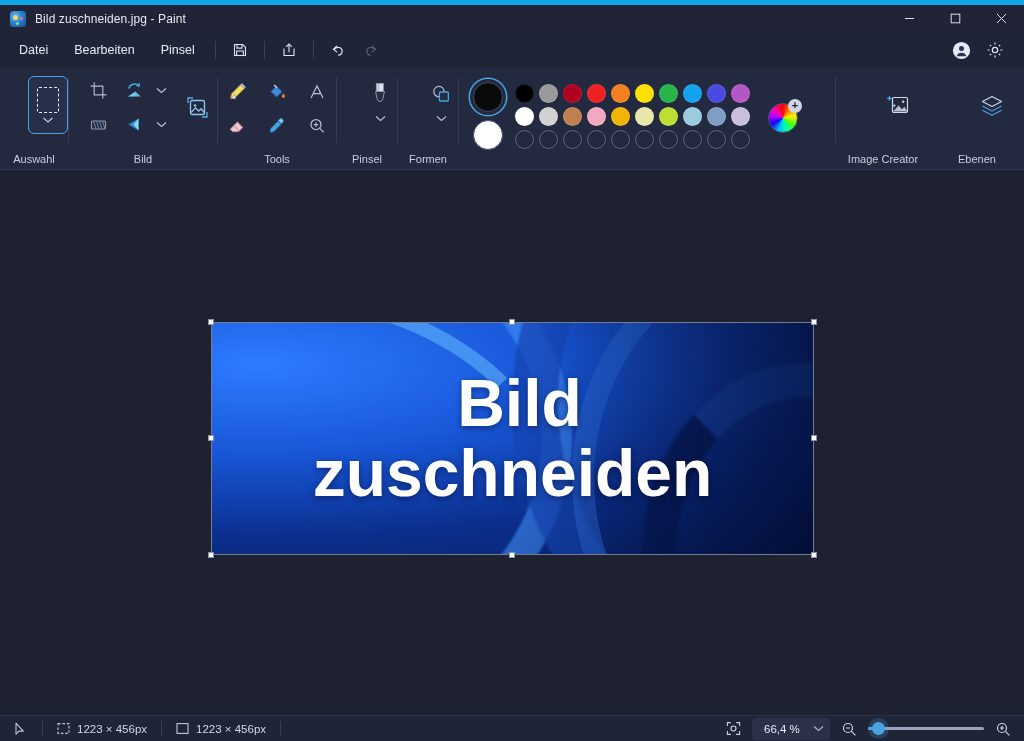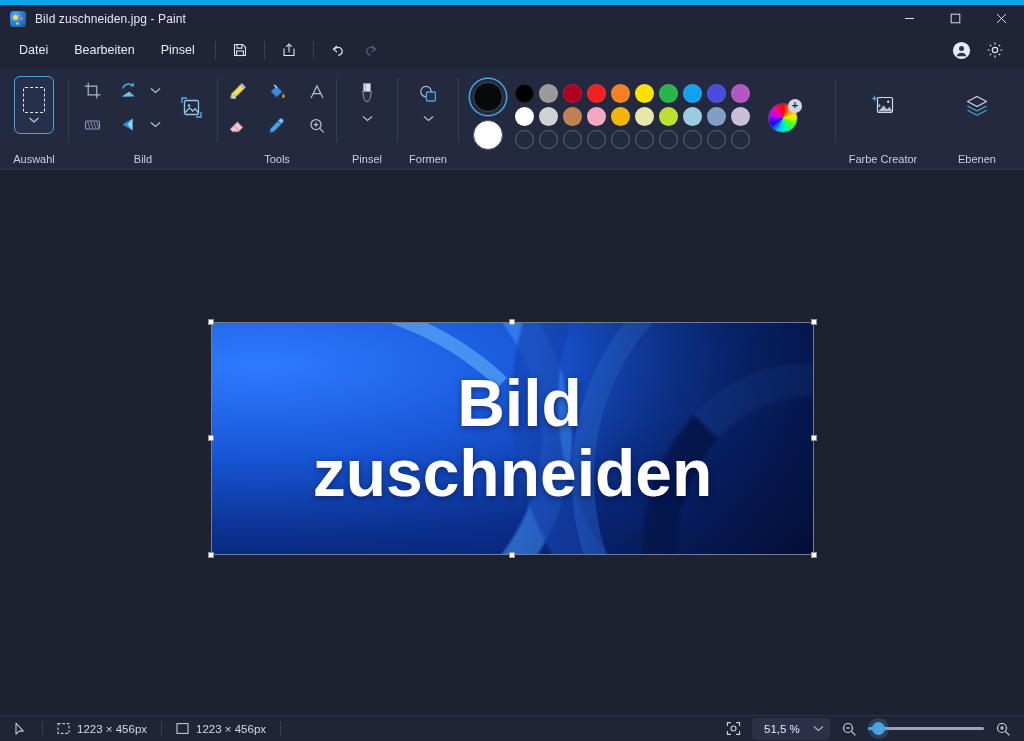--- a/index.html
+++ b/index.html
@@ -72,21 +72,21 @@
   
   #ribbon {
     height: 102px; width: 100%;
     background: #232a3f;
     display: flex; align-items: stretch;
     position: relative;
     border-bottom: 1px solid #2e3550;
   }
   .grp {
     display: flex; flex-direction: column;
-    align-items: center; justify-content: flex-start;
+    align-items: flex-end; justify-content: flex-start;
     position: relative; padding-top: 6px;
   }
   .grp-label {
     position: absolute; bottom: 4px; left: 0; right: 0;
     text-align: center; font-size: 11px; color: #c9cee0;
     white-space: nowrap;
   }
   .grp-sep { width: 1px; background: #343c59; margin: 10px 0 26px; align-self: stretch; }
 
   
@@ -562,21 +562,21 @@
   <div class="grp" id="grp-ic">
     <div class="big-btn">
       <svg width="28" height="28" viewBox="0 0 28 28" fill="none">
         <rect x="8.5" y="5.5" width="15" height="15" rx="1.4" stroke="#d3d9ea" stroke-width="1.2"></rect>
         <circle cx="19.2" cy="9.8" r="1.2" fill="#d3d9ea"></circle>
         <path d="M9.2 19.6l5.4-6 3.4 3.6 2.4-2.4 3 4.8z" fill="#d3d9ea" opacity=".85"></path>
         <path d="M5.5 3.2l.9 2.3 2.3.9-2.3.9-.9 2.3-.9-2.3L2.3 6.4l2.3-.9z" fill="#4aa3e0"></path>
         <path d="M10.2 11.6l.6 1.5 1.5.6-1.5.6-.6 1.5-.6-1.5-1.5-.6 1.5-.6z" fill="#7fd0f0"></path>
       </svg>
     </div>
-    <div class="grp-label">Farbe Creator</div>
+    <div class="grp-label">Image Creator</div>
   </div>
 
   <div class="grp" id="grp-layers">
     <div class="big-btn">
       <svg width="28" height="28" viewBox="0 0 28 28" fill="none" stroke="#cfd6e8" stroke-width="1.2" stroke-linejoin="round">
         <path d="M14 4.5l9.5 5-9.5 5-9.5-5z"></path>
         <path d="M4.5 14l9.5 5 9.5-5" stroke="#4aa3e0"></path>
         <path d="M4.5 18.2l9.5 5 9.5-5" stroke="#4aa3e0"></path>
       </svg>
     </div>
@@ -640,21 +640,21 @@
   <div class="sb-sep"></div>
 
   <div id="statusbar-right">
     <div class="zbtn">
       <svg width="15" height="15" viewBox="0 0 15 15" fill="none" stroke="#cdd3e5" stroke-width="1.1" stroke-linecap="round">
         <path d="M1.4 4.6V1.6h3M10.6 1.6h3v3M13.6 10.4v3h-3M4.4 13.4h-3v-3"></path>
         <circle cx="7.5" cy="7.5" r="2.5"></circle>
       </svg>
     </div>
     <div id="zoom-select">
-      <span>51,5 %</span>
+      <span>66,4 %</span>
       <svg width="11" height="7" viewBox="0 0 11 7">
         <path d="M1 1.5l4.5 4 4.5-4" fill="none" stroke="#aab2c9" stroke-width="1.2"></path>
       </svg>
     </div>
     <div class="zbtn">
       <svg width="16" height="16" viewBox="0 0 16 16" fill="none" stroke="#cdd3e5" stroke-width="1.2">
         <circle cx="7" cy="7" r="4.5"></circle>
           <path d="M10.4 10.4l4 4M5 7h4"></path>
       </svg>
     </div>

